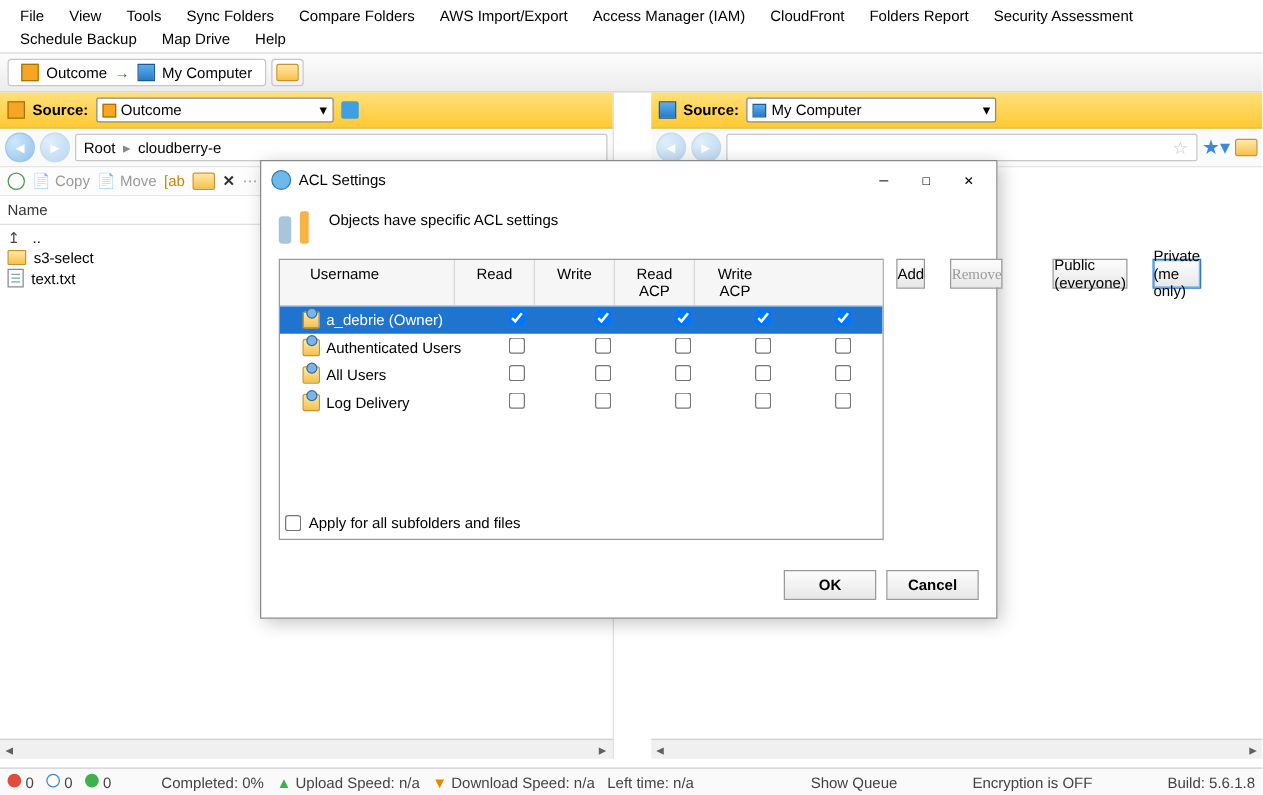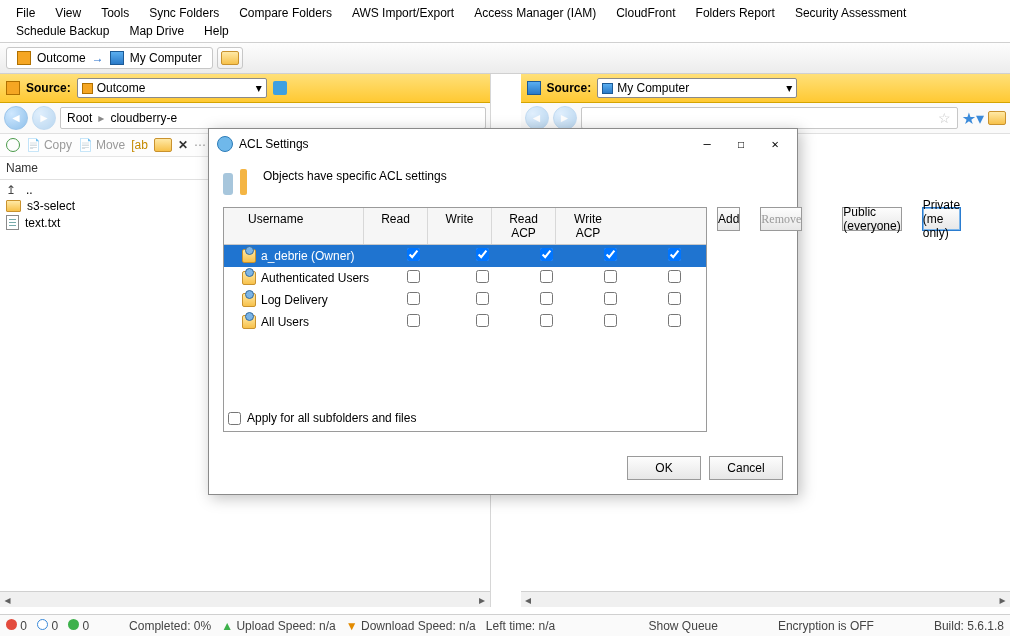--- a/index.html
+++ b/index.html
@@ -95,21 +95,21 @@
 input[type=checkbox]{width:13px;height:13px;}
 .acl-body{height:160px;overflow:auto;}
 .apply-row{padding:6px 4px;display:flex;align-items:center;gap:6px;border-top:0;}
 
 .side-btns{display:flex;flex-direction:row;gap:20px;width:110px;}
 .btn{height:24px;border:1px solid #9a9a9a;background:linear-gradient(#fdfdfd,#e7e7e7);display:flex;align-items:center;justify-content:center;cursor:default;}
 .btn.disabled{color:#9a9a9a;font-family:Liberation Serif, serif;}
 .btn.focus{border:1px solid #2a7cd0;box-shadow:inset 0 0 0 1px #7db6eb;}
 
 .dlg-btns{display:flex;justify-content:flex-end;gap:8px;padding:10px 14px 14px;}
-.dlg-btns .btn{width:74px;}
+.dlg-btns .btn{width:74px;font-weight:bold;}
 </style>
 </head>
 <body>
 
 <div class="menu-bar" id="menu-bar">
     <span>File</span>
     <span>View</span>
     <span>Tools</span>
     <span>Sync Folders</span>
     <span>Compare Folders</span>
@@ -286,32 +286,32 @@
               </div>
               <div class="fc"><input type="checkbox" style=""></div>
               <div class=""><input type="checkbox" style=""></div>
               <div class=""><input type="checkbox" style=""></div>
               <div class=""><input type="checkbox" style=""></div>
               <div class=""><input type="checkbox" style=""></div>
             </div>
             <div class="acl-row">
               <div class="uname">
                 <span class="user-ico"></span>
-                <span>Log Delivery</span>
+                <span>All Users</span>
               </div>
               <div class="fc"><input type="checkbox" style=""></div>
               <div class=""><input type="checkbox" style=""></div>
               <div class=""><input type="checkbox" style=""></div>
               <div class=""><input type="checkbox" style=""></div>
               <div class=""><input type="checkbox" style=""></div>
             </div>
             <div class="acl-row">
               <div class="uname">
                 <span class="user-ico"></span>
-                <span>All Users</span>
+                <span>Log Delivery</span>
               </div>
               <div class="fc"><input type="checkbox" style=""></div>
               <div class=""><input type="checkbox" style=""></div>
               <div class=""><input type="checkbox" style=""></div>
               <div class=""><input type="checkbox" style=""></div>
               <div class=""><input type="checkbox" style=""></div>
             </div>
           </div>
         <div class="apply-row">
           <input type="checkbox" style="">

